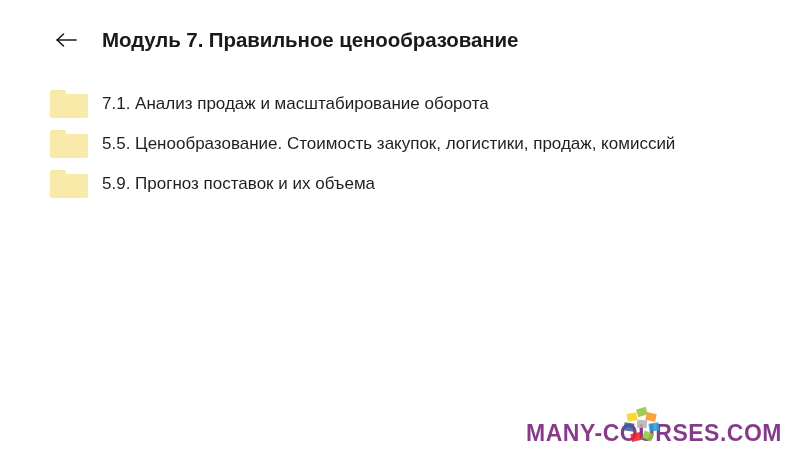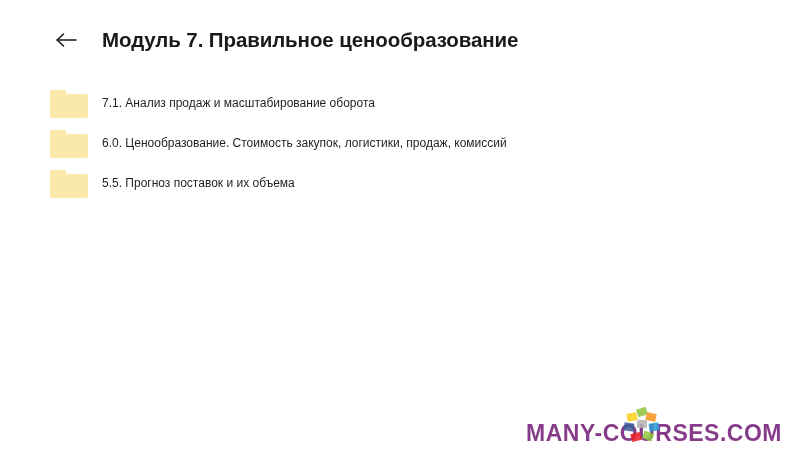--- a/index.html
+++ b/index.html
@@ -79,21 +79,21 @@
   .folder-icon .body {
     position: absolute;
     left: 0;
     top: 4px;
     width: 38px;
     height: 24px;
     background: #f9eaa9;
     border-radius: 2px;
   }
   .lesson-label {
-    font-size: 12px;
+    font-size: 17px;
     color: #1f1f1f;
     line-height: 1.3;
     white-space: nowrap;
   }
 
   
   .watermark {
     position: absolute;
     right: 18px;
     bottom: 16px;
@@ -140,29 +140,29 @@
         <span class="body"></span>
     </span>
     <span class="lesson-label">7.1. Анализ продаж и масштабирование оборота</span>
   </div>
 
   <div class="lesson-row">
     <span class="folder-icon">
       <span class="tab"></span>
         <span class="body"></span>
     </span>
-    <span class="lesson-label">6.0. Ценообразование. Стоимость закупок, логистики, продаж, комиссий</span>
+    <span class="lesson-label">5.5. Ценообразование. Стоимость закупок, логистики, продаж, комиссий</span>
   </div>
 
   <div class="lesson-row">
     <span class="folder-icon">
       <span class="tab"></span>
         <span class="body"></span>
     </span>
-    <span class="lesson-label">5.5. Прогноз поставок и их объема</span>
+    <span class="lesson-label">5.9. Прогноз поставок и их объема</span>
   </div>
 
 </div>
 
 <div class="watermark">
   <span class="watermark-text">MANY-COURSES.COM</span>
   <svg class="watermark-logo" viewBox="0 0 48 48">
     <g opacity="0.9">
       <rect x="19" y="6" width="10" height="8" fill="#8ec63f" transform="rotate(-18 24 10)"></rect>
       <rect x="28" y="11" width="10" height="8" fill="#f7941e" transform="rotate(12 33 15)"></rect>

